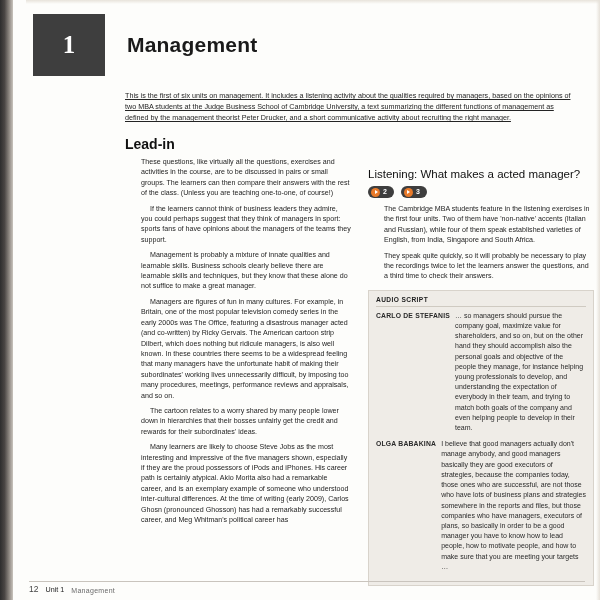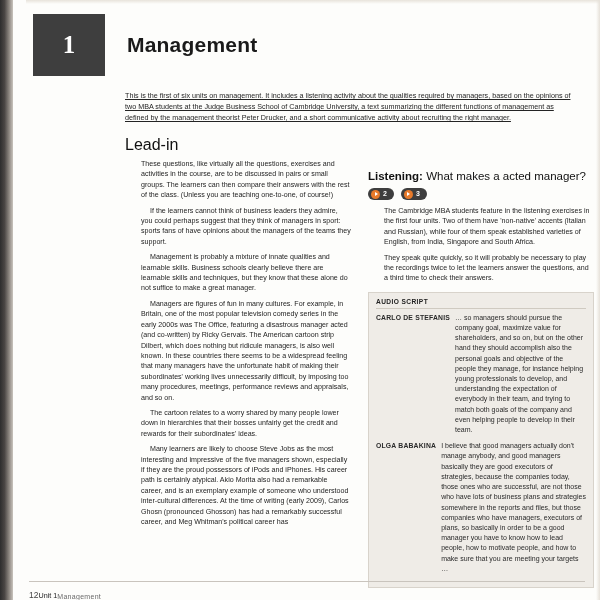--- a/index.html
+++ b/index.html
@@ -63,22 +63,22 @@
     margin: 14px 0 0 96px;
     width: 452px;
     font-size: 7.2px;
     line-height: 11px;
     color: #242424;
     text-align: left;
     text-decoration: underline;
   }
   .section-heading {
     margin: 13px 0 5px 96px;
-    font-size: 16px;
-    font-weight: normal;
+    font-size: 14px;
+    font-weight: bold;
     color: #111111;
   }
   .columns {
     display: flex;
     margin-left: 96px;
     width: 470px;
     gap: 17px;
   }
   .col {
     width: 226px;
@@ -93,21 +93,21 @@
   .col p.indent {
     text-indent: 9px;
   }
   .listening-heading {
     margin: 10px 0 5px 0;
     font-size: 11.5px;
     color: #111111;
     line-height: 14px;
   }
   .listening-heading b {
-    font-weight: bold;
+    font-weight: normal;
     margin-top: 48px;
   }
   .track-row {
     display: flex;
     align-items: center;
     gap: 7px;
     margin: 1px 0 6px 0;
   }
   .track-chip {
     display: inline-flex;
@@ -168,24 +168,24 @@
   }
   .script-text {
     flex: 1;
   }
   .footer {
     position: absolute;
     left: 13px;
     bottom: 0;
     width: 467px;
     box-sizing: border-box;
-    padding: 0 16px 0 16px;
+    padding: 0 16px 6px 16px;
     display: flex;
     align-items: flex-end;
-    gap: 0;
+    gap: 7px;
     font-size: 7px;
     color: #3a3a3a;
   }
   .footer-rule {
     position: absolute;
     left: 29px;
     bottom: 18px;
     width: 556px;
     height: 0.8px;
     background: #c9c4bd;

